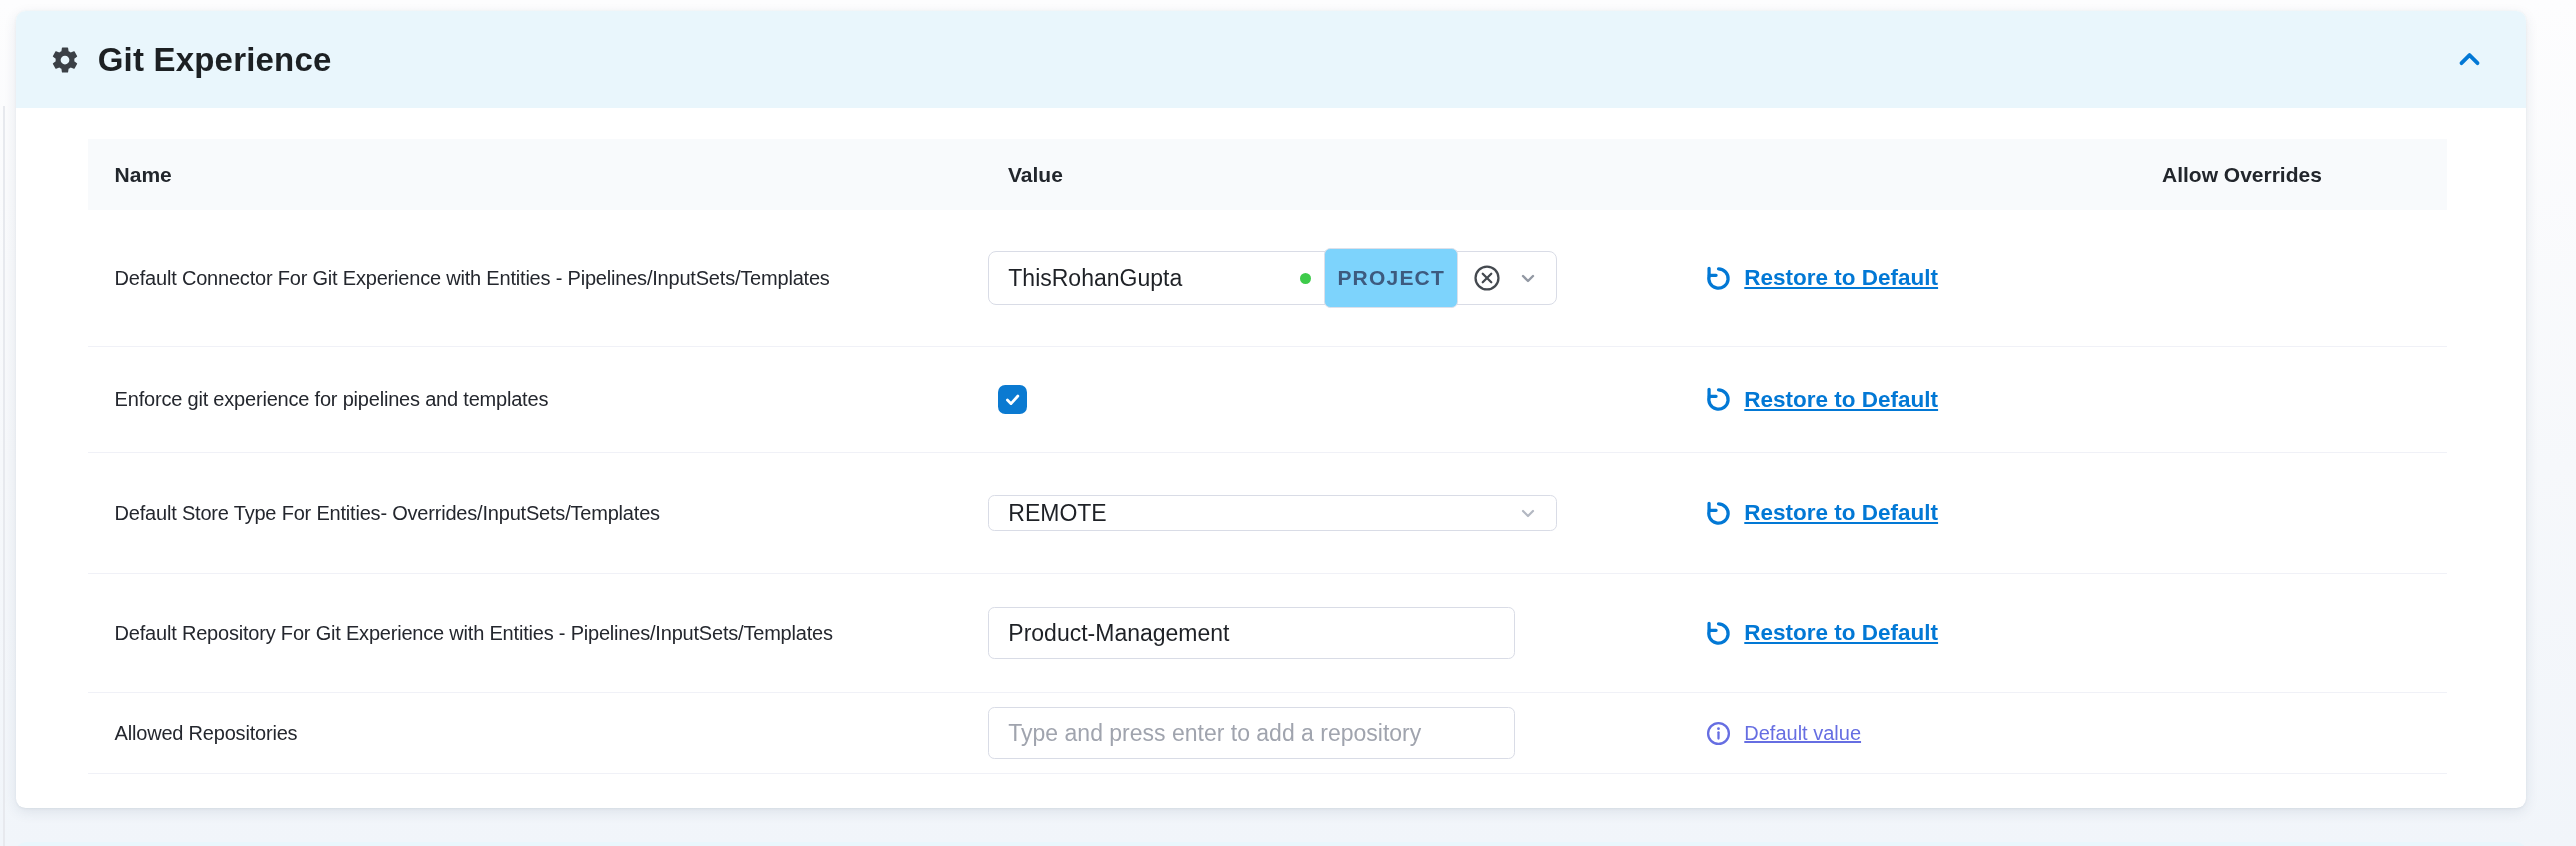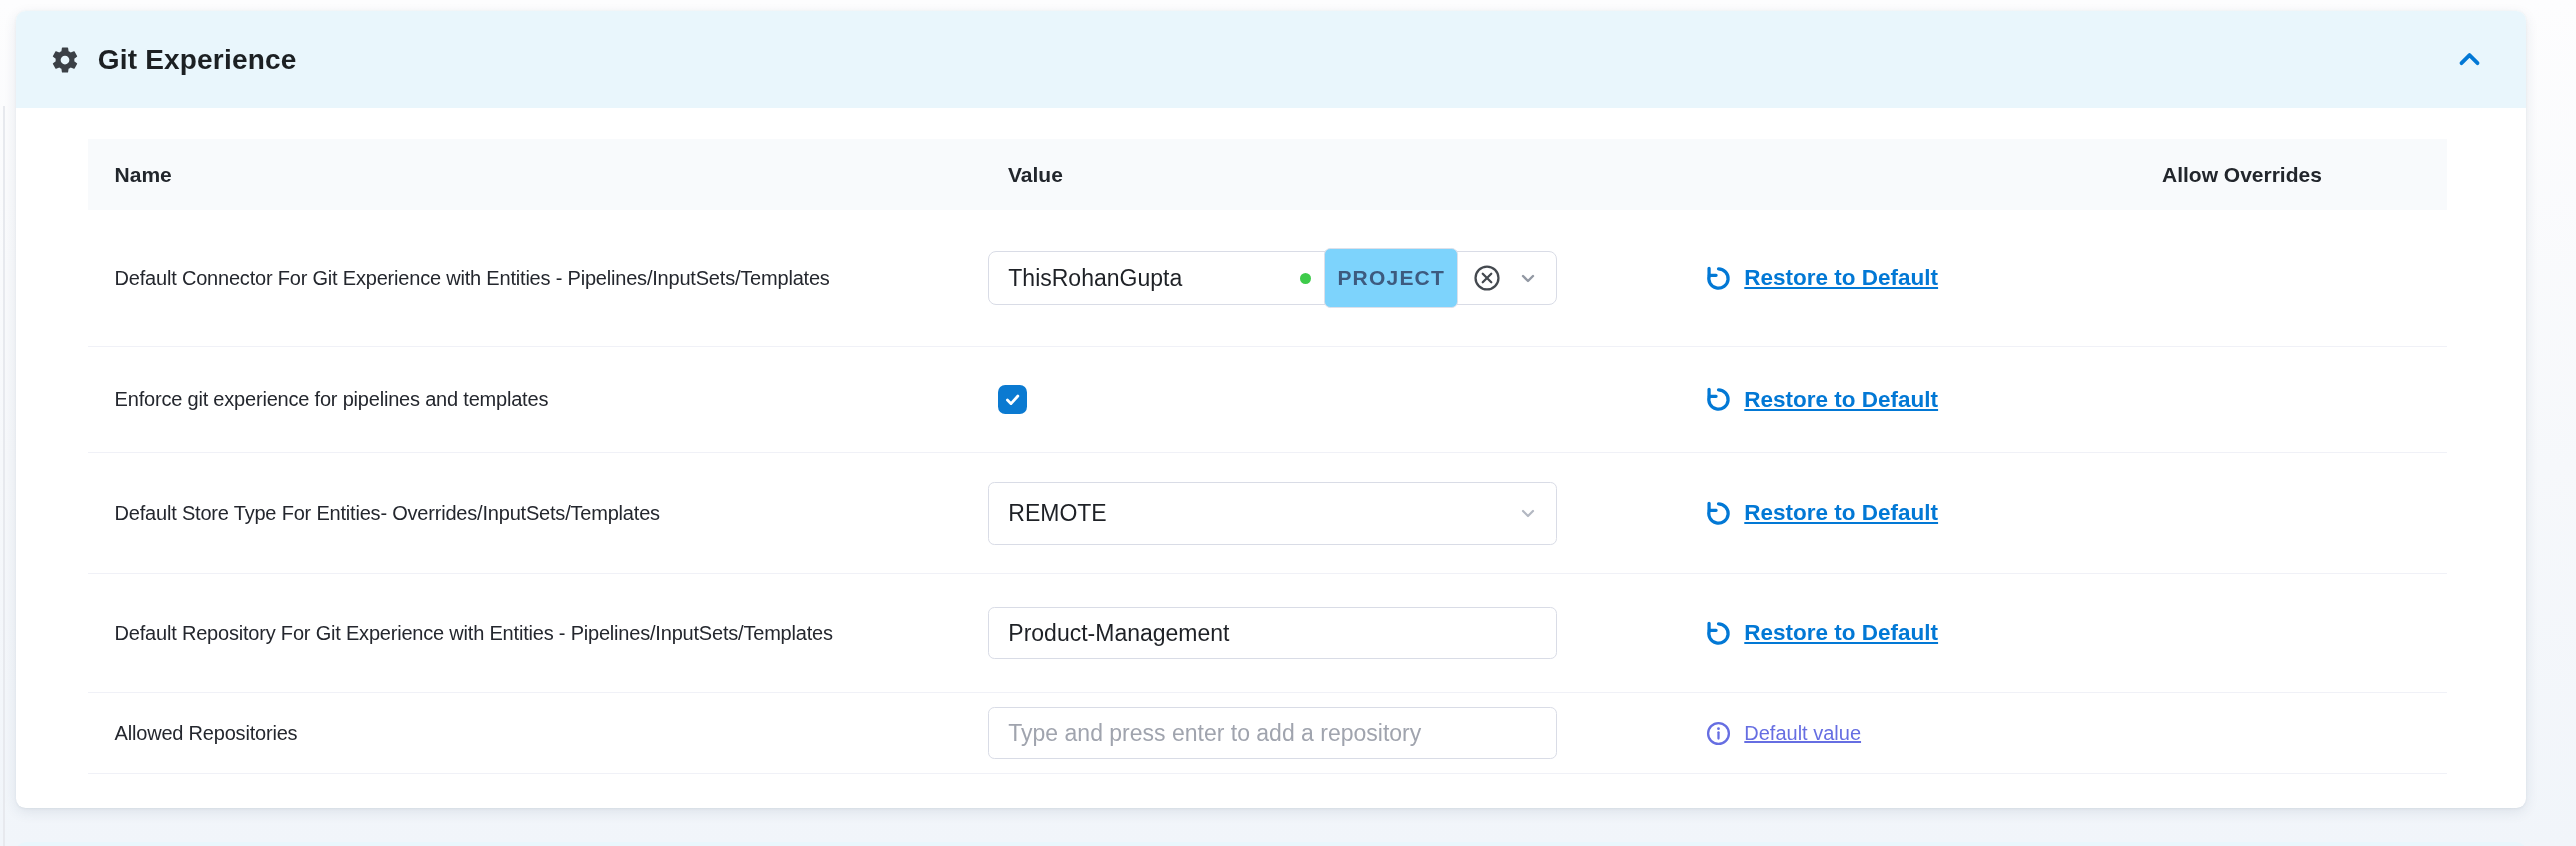--- a/index.html
+++ b/index.html
@@ -14,21 +14,21 @@
 
   .card {
     position:absolute; left:16px; top:11.3px; width:2510px; height:797px;
     background:#ffffff; border-radius:9.7px;
     box-shadow:0 4px 13px rgba(40,60,90,0.10), 0 0.8px 2.4px rgba(40,60,90,0.06);
   }
   .section-header {
     height:97px; background:#e9f6fc; border-radius:9.7px 9.7px 0 0;
     display:flex; align-items:center; padding:0 39px 0 34px; cursor:pointer;
   }
-  .section-title { font-size:28px; font-weight:700; color:#1c2023; margin-left:17.7px; letter-spacing:0.2px; }
+  .section-title { font-size:33px; font-weight:700; color:#1c2023; margin-left:17.7px; letter-spacing:0.2px; }
   .collapse-btn { margin-left:auto; display:flex; align-items:center; }
 
   .table { margin:31px 79px 0 72px; }
   .grid-row { display:grid; grid-template-columns:900px 716px 458px 1fr; align-items:center; }
   .thead { height:71px; background:#f8fafc; font-size:21px; font-weight:600; color:#22262c; }
   .cell-name { padding-left:26.6px; }
   .cell-value-h { padding-left:20px; }
 
   .row { border-bottom:1.6px solid #f0f1f7; }
   .r1 { height:137px; } .r2 { height:106px; } .r3 { height:121px; } .r4 { height:119px; } .r5 { height:81px; }
@@ -46,28 +46,28 @@
     font-size:21px; font-weight:700; letter-spacing:1.2px; color:#3d5a7e;
     background:#7dd3fc; border:1.6px solid #dce0ea; border-radius:6.4px; padding:17px 12px;
   }
 
   .checkbox {
     width:29px; height:29px; margin-left:9.7px; border-radius:7.2px; background:#0b7ad1;
     display:flex; align-items:center; justify-content:center; cursor:pointer;
   }
 
   .select-box {
-    width:569px; height:63px; background:#fff;
+    width:569px; height:36px; background:#fff;
     border:1.6px solid #d9dce6; border-radius:6.4px;
     display:flex; align-items:center; padding:0 16px 0 19.3px; font-size:23px; color:#1e2126; cursor:pointer;
   }
   .select-box .right-cluster { gap:0; }
 
   input.text-input {
-    width:569px; height:52px; background:#fff;
+    width:527px; height:52px; background:#fff;
     border:1.6px solid #d9dce6; border-radius:6.4px;
     padding:0 19.3px; font-size:23px; color:#1e2126; font-family:inherit; outline:none;
   }
   input.text-input::placeholder { color:#a0a4ae; }
 
   .action-link { display:flex; align-items:center; gap:11.3px; cursor:pointer; }
   .action-link span { font-size:22.5px; font-weight:600; color:#0278d5;text-decoration:underline; }
   .action-link.purple span { font-size:20px; font-weight:500; color:#666ee2; }
 
   .next-section {

